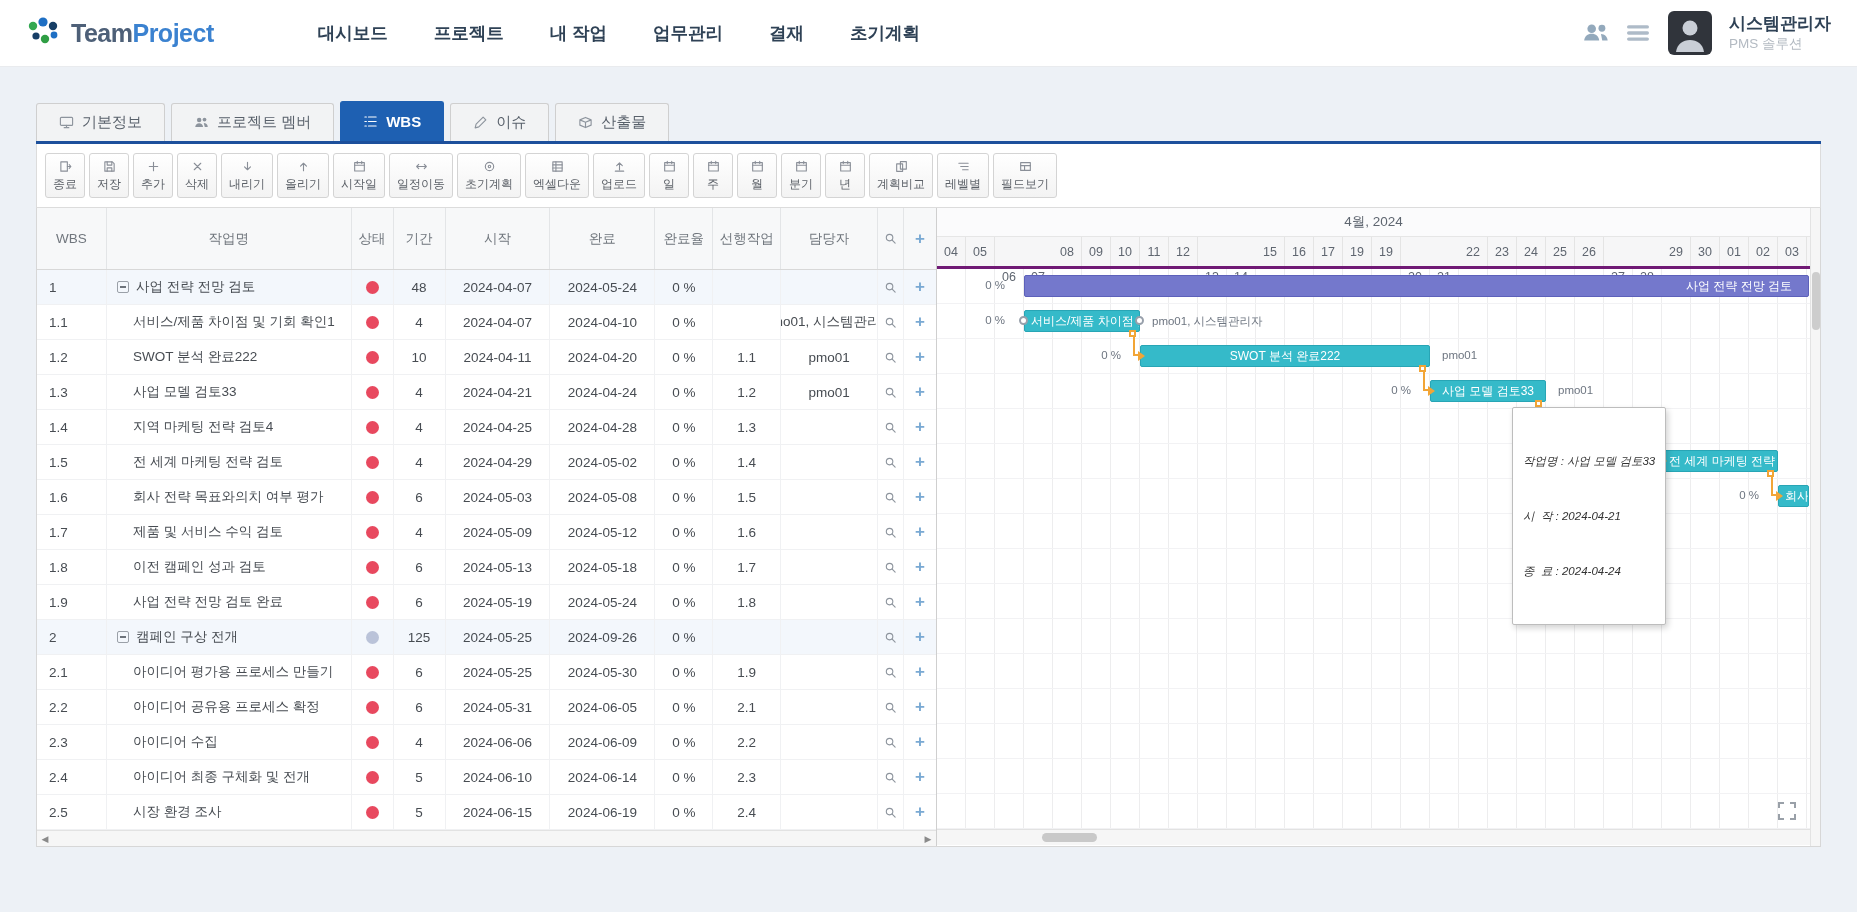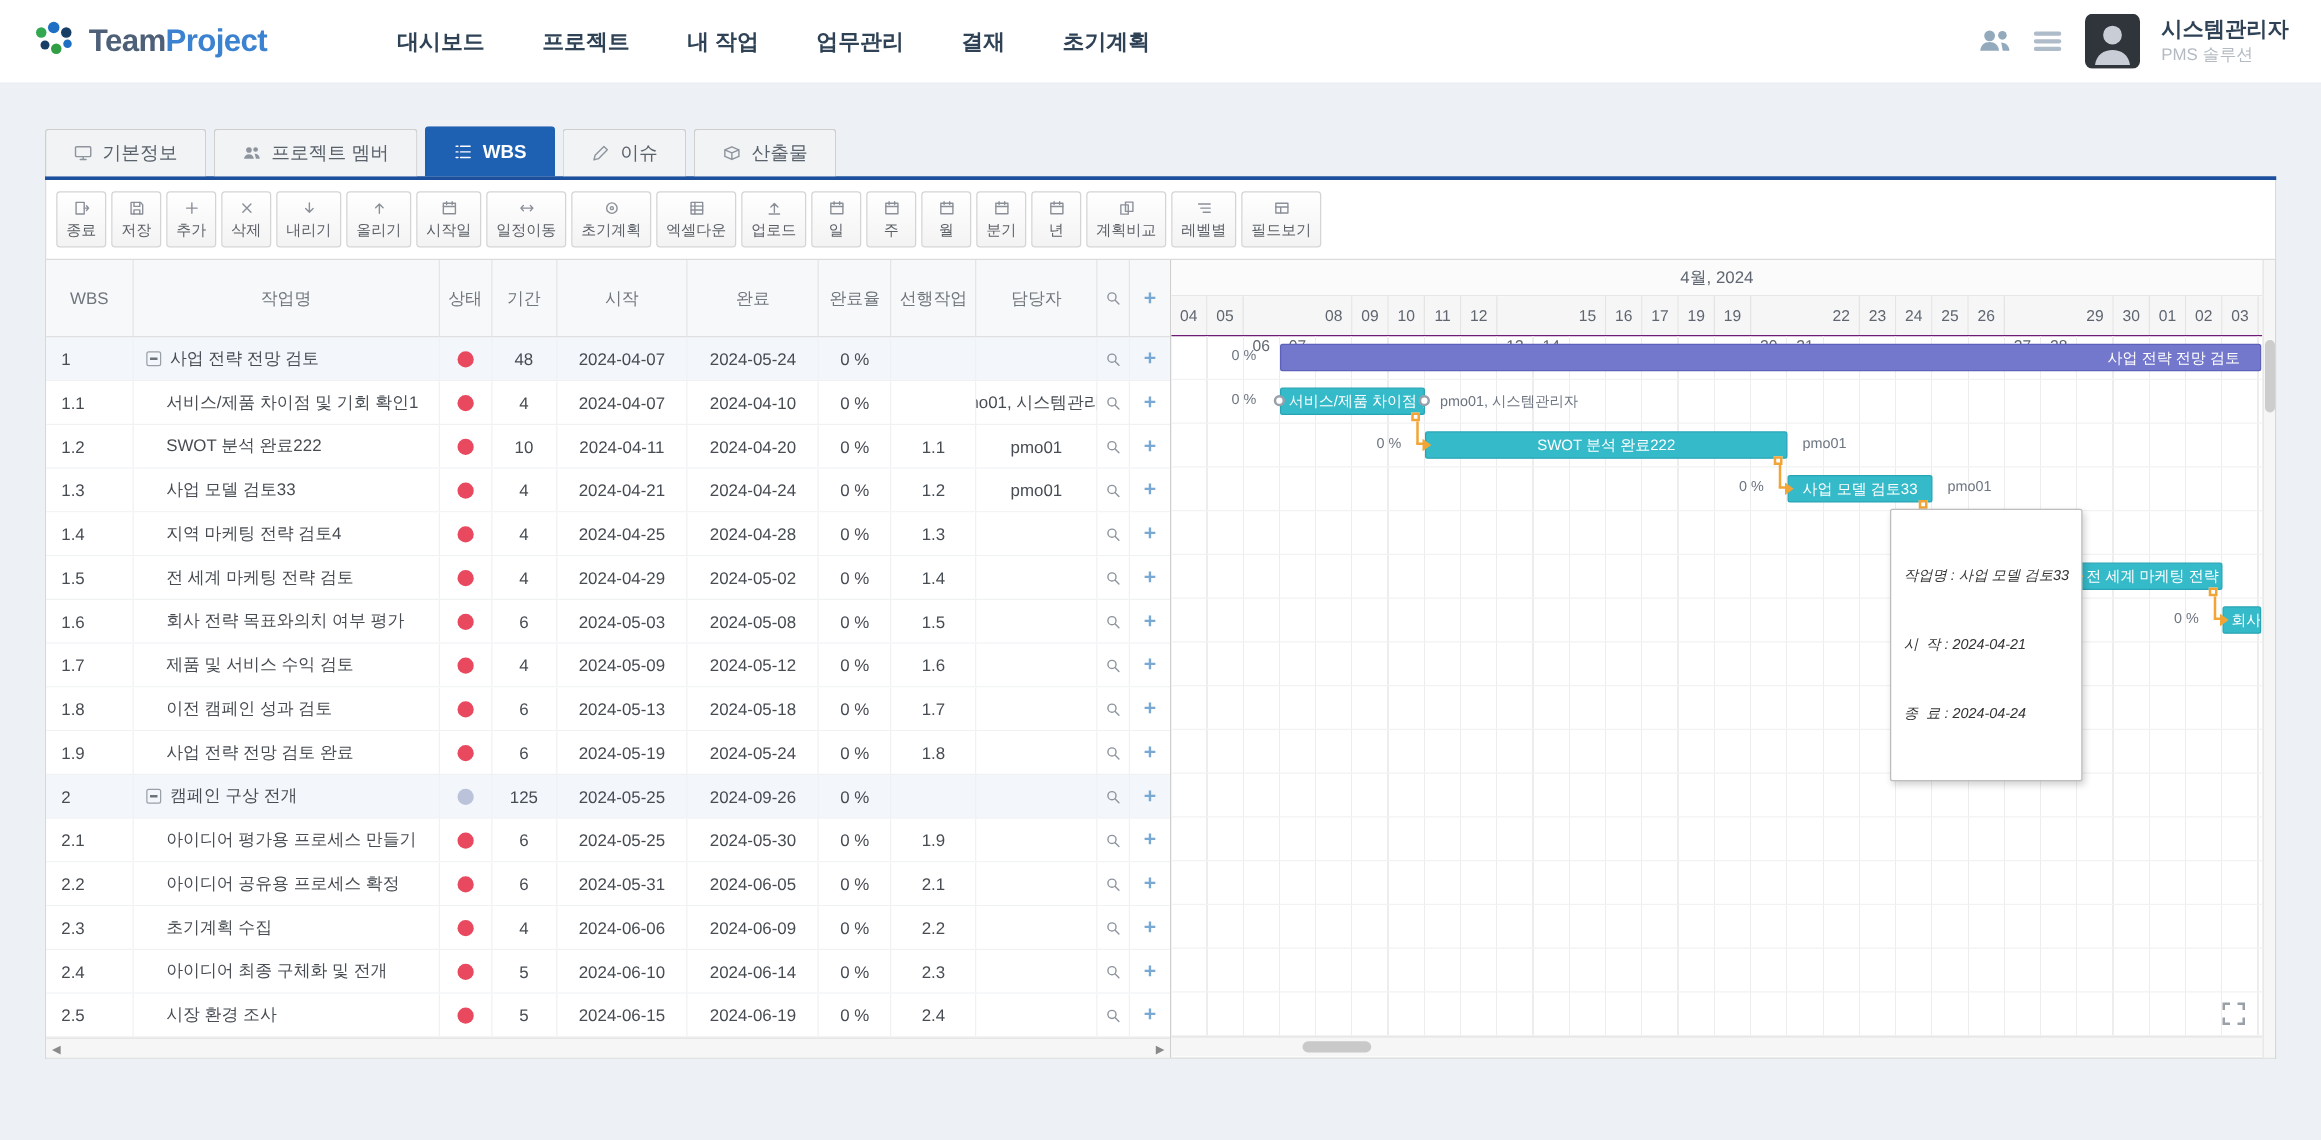--- a/index.html
+++ b/index.html
@@ -66,21 +66,21 @@
 
   .hbar { height:16px; background:#f6f6f6; border-top:1px solid #e2e2e2; position:relative; }
   .sarr { position:absolute; top:0; width:16px; height:16px; display:flex; align-items:center;
           justify-content:center; font-size:9px; color:#8a8a8a; cursor:pointer; }
   .hthumb { position:absolute; left:105px; top:3px; width:55px; height:9px; background:#c9c9c9; border-radius:5px; cursor:pointer; }
 
   
   .ganttpane { flex:1; display:flex; flex-direction:column; position:relative; overflow:hidden; }
   .monthrow { height:29px; border-bottom:1px solid #e6e6e6; background:#fbfbfc; display:flex;
               align-items:center; justify-content:center; font-size:13.5px; color:#5f6670; }
-  .dayrow { height:32px; border-bottom:1px solid #701a75; display:flex; background:#f6f6f7; }
+  .dayrow { height:32px; border-bottom:3px solid #701a75; display:flex; background:#f6f6f7; }
   .dcell { width:29px; border-right:1px solid #e4e4e4; background:#f6f6f7; display:flex; align-items:center;
            justify-content:center; font-size:12.5px; color:#5f6670; flex:0 0 auto; }
   .dcell.we { background:#e7e7e9;margin-top:40px; }
   .ganttbody { height:560px; position:relative; overflow:hidden;
       background-image:repeating-linear-gradient(to right,transparent 0,transparent 28px,#ededee 28px,#ededee 29px); }
   .garow { height:35px; border-bottom:1px solid #f2f2f4; }
 
   .bar { position:absolute; height:22px; border-radius:2px; font-size:12px; color:#fff; line-height:20px;
          padding:0 6px; overflow:hidden; white-space:nowrap; z-index:2; cursor:pointer; }
   .bar.teal { background:#35bac9; border:1px solid #28a5b5; text-align:center; }
@@ -712,21 +712,21 @@
                   <circle cx="6" cy="6" r="3.5"></circle>
                   <path d="M8.8 8.8L12 12"></path>
                 </svg>
               </span>
             </div>
       <div class="gc w10 plus">+</div>
     </div>
           <div class="grow">
       <div class="gc w0 left">2.3</div>
       <div class="gc w1 name child">
-              <span>초기계획 수집</span>
+              <span>아이디어 수집</span>
             </div>
       <div class="gc w2">
               <span class="dot red"></span>
             </div>
       <div class="gc w3">4</div>
       <div class="gc w4">2024-06-06</div>
       <div class="gc w5">2024-06-09</div>
       <div class="gc w6">0 %</div>
       <div class="gc w7">2.2</div>
       <div class="gc w8"></div>

